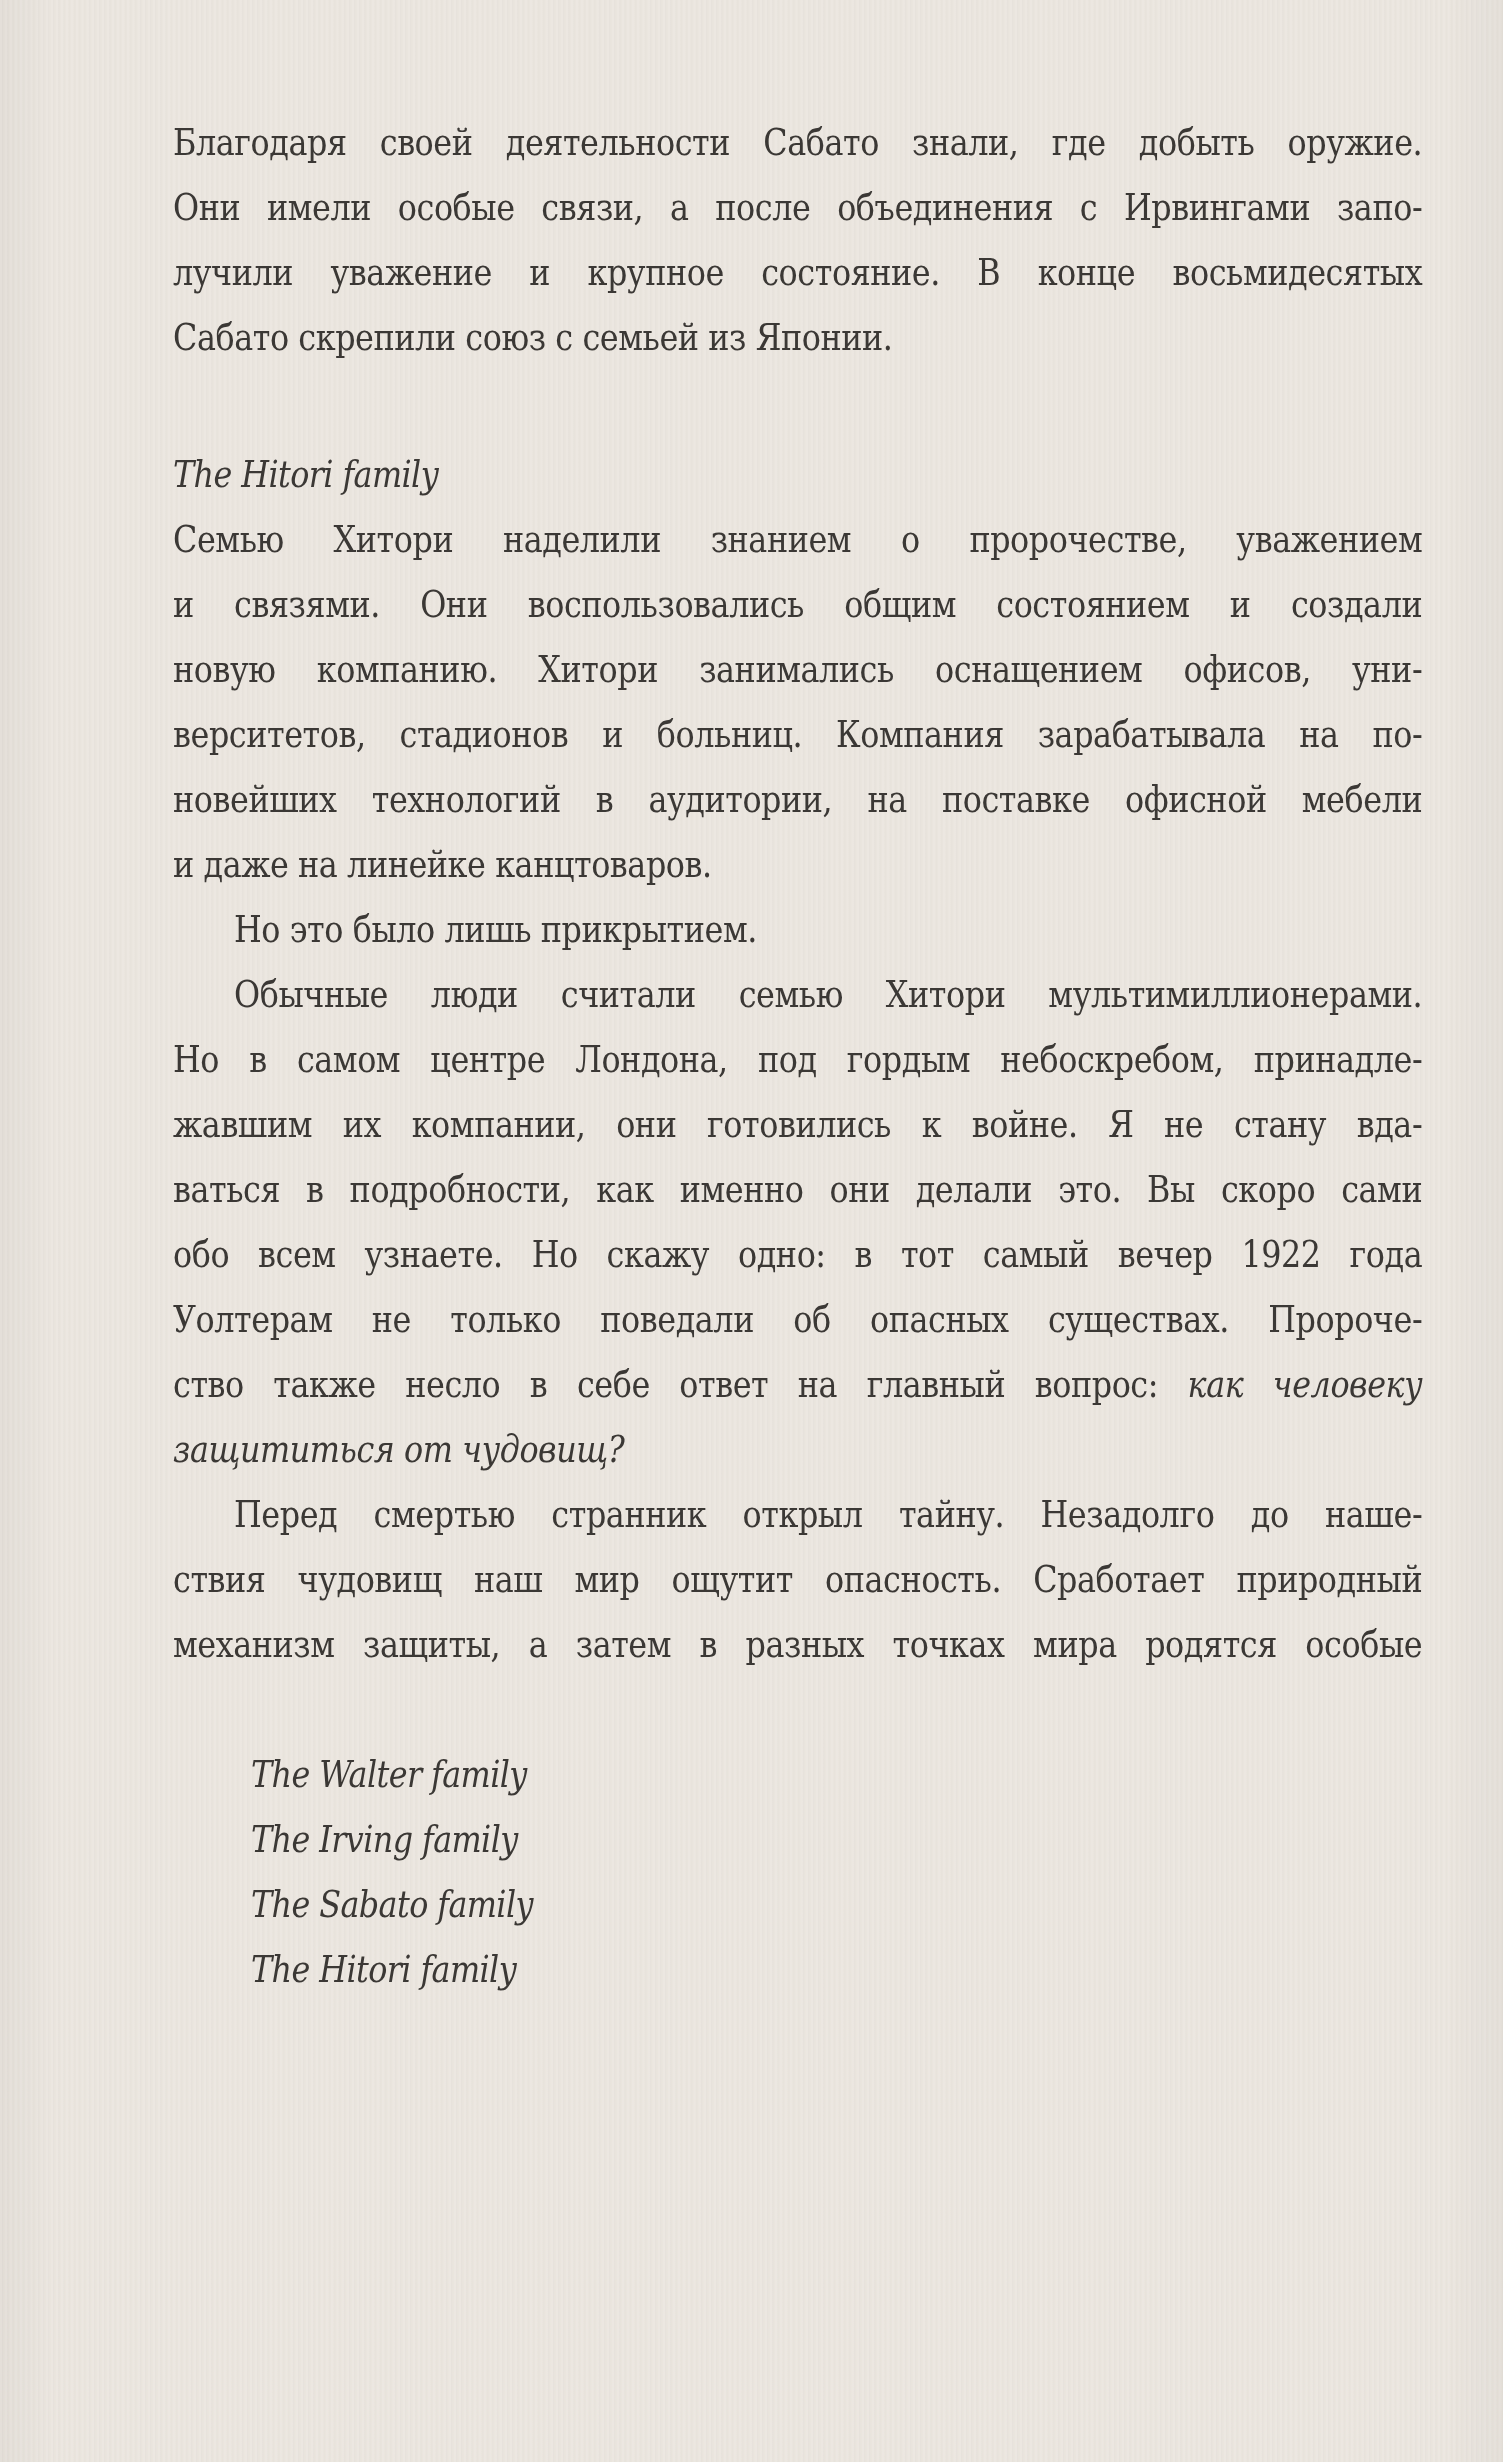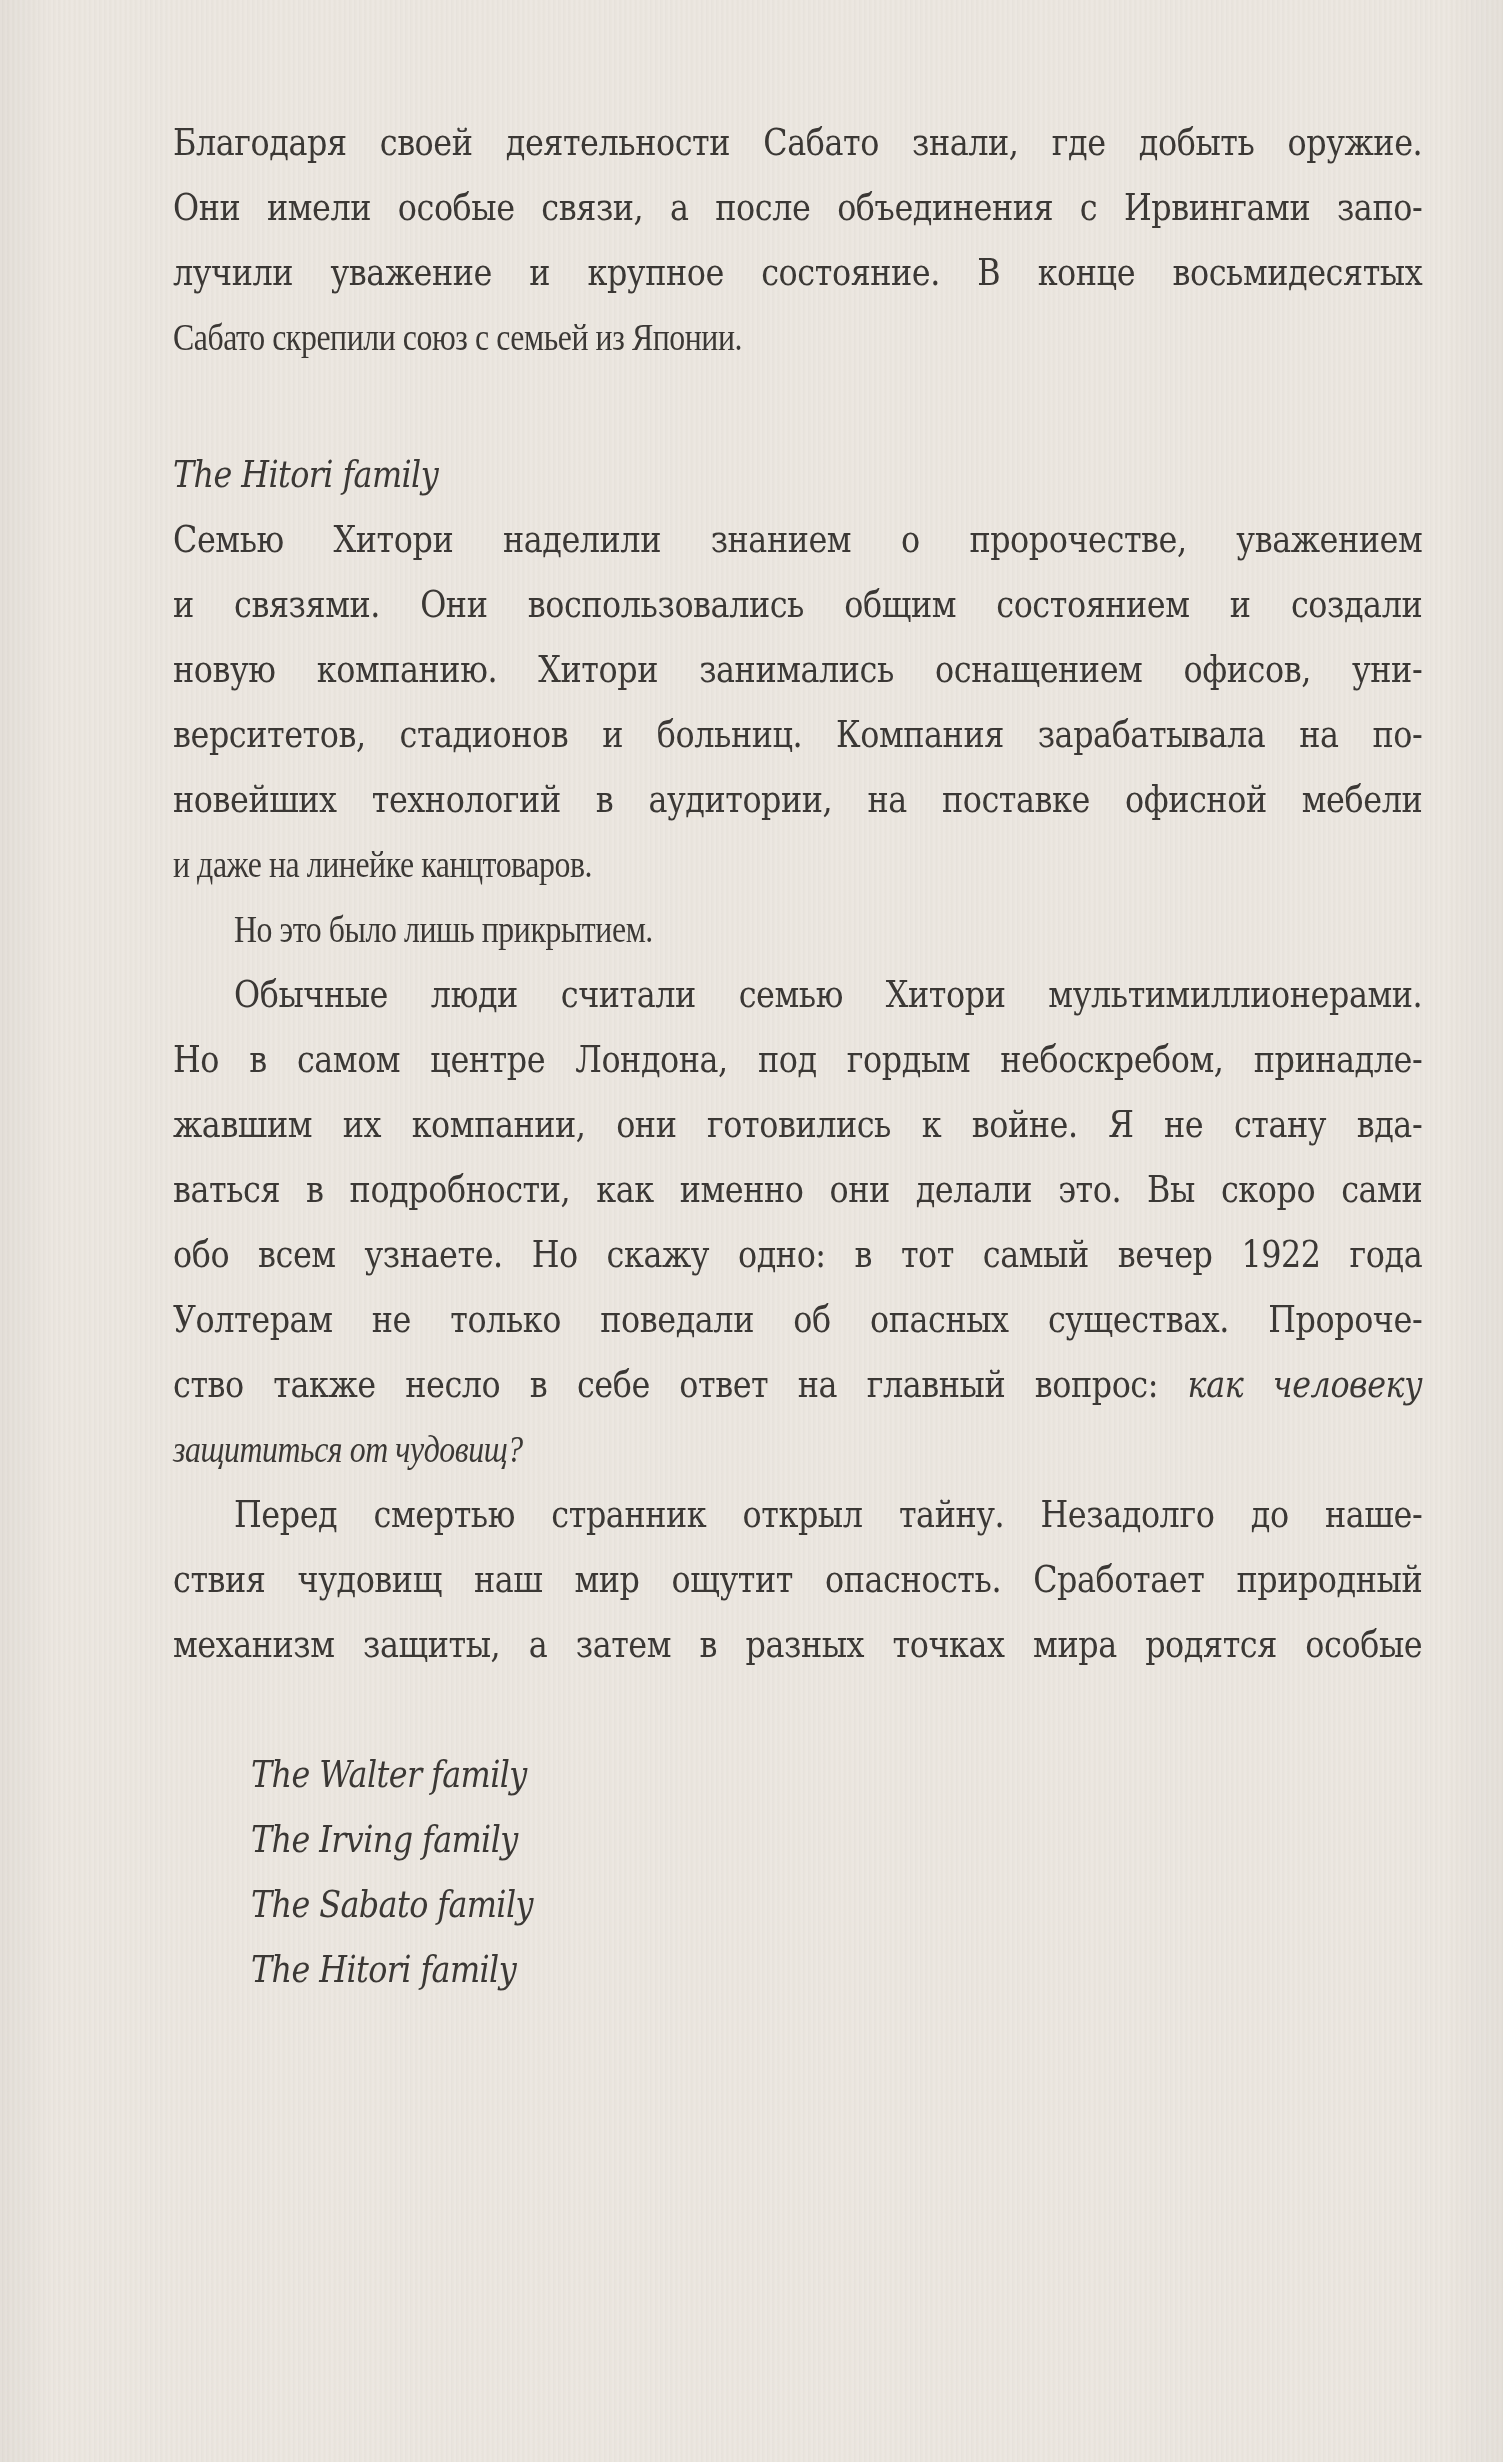--- a/index.html
+++ b/index.html
@@ -31,21 +31,20 @@
       line-height: 65px;
       font-size: 37px;
       white-space: nowrap;
       letter-spacing: -0.5px;
       text-align: justify;
       text-align-last: justify;
       transform-origin: left center;
     }
     .line.last {
       text-align-last: left;
-      font-family: Liberation Serif, serif;
     }
     .indent {
       padding-left: 61px;
     }
     .italic {
       font-style: italic;
     }
     .gap {
       height: 72px;
     }

